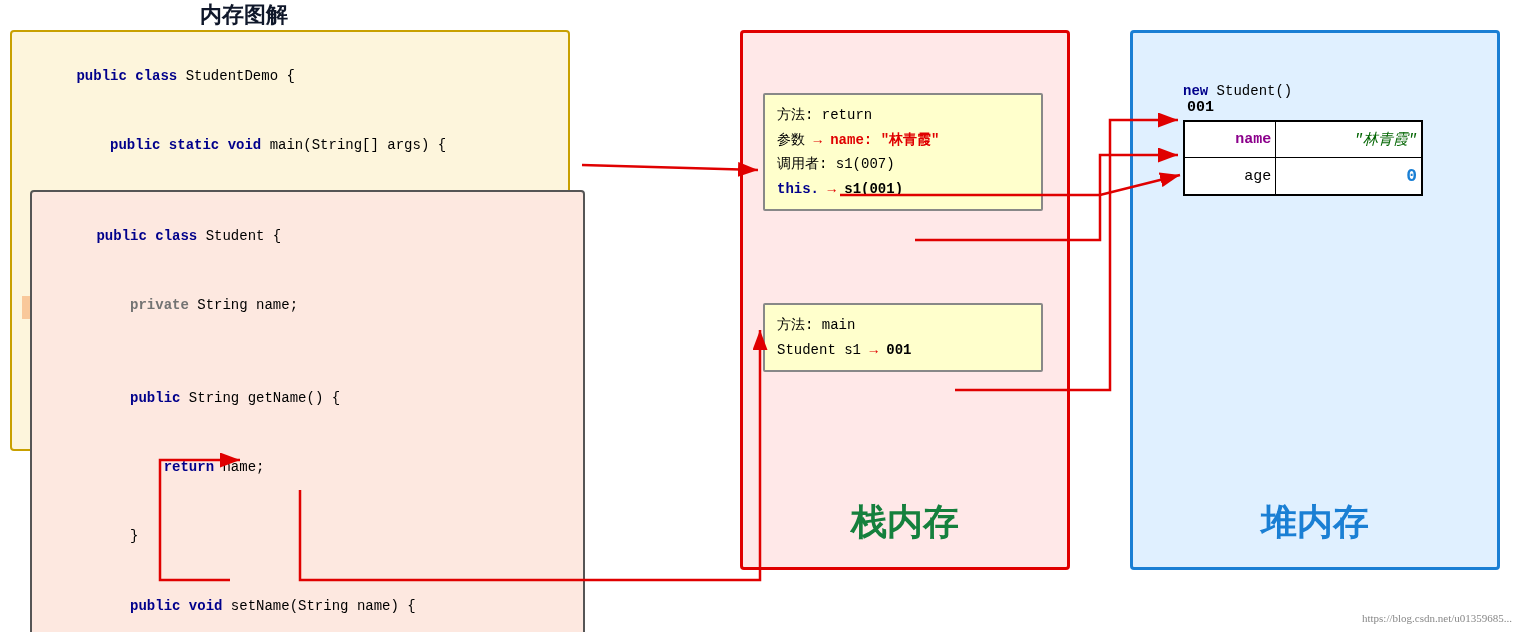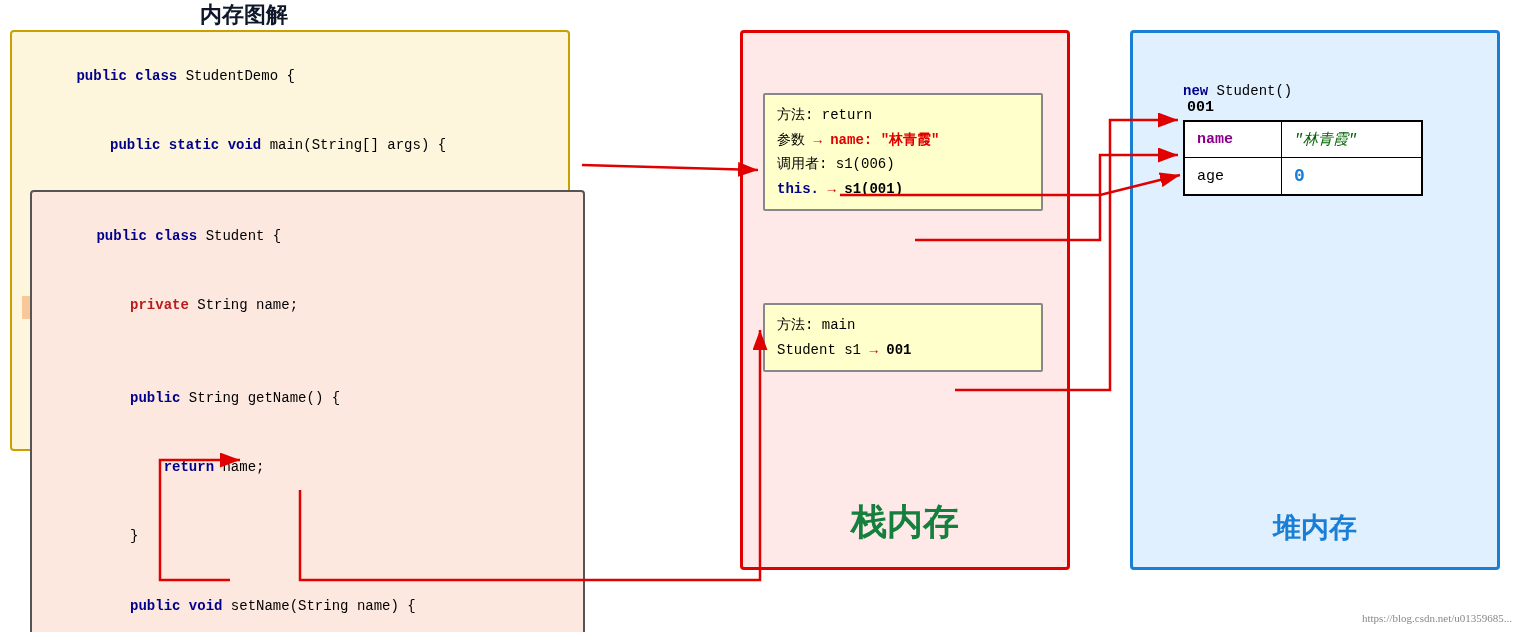--- a/index.html
+++ b/index.html
@@ -45,21 +45,21 @@
       z-index: 3;
     }
 
     .code-line {
       line-height: 1.65;
       white-space: pre;
       font-size: 14px;
     }
 
     .kw-blue { color: #00008b; font-weight: bold; }
-    .kw-purple { color: #b91c1c; font-weight: bold; }
+    .kw-purple { color: #737373; font-weight: bold; }
     .highlight-line {
       background: #f9c89a;
       display: block;
       margin: 0 -4px;
       padding: 0 4px;
     }
 
     
     .stack-panel {
       position: absolute;
@@ -118,21 +118,21 @@
       border-radius: 4px;
       z-index: 1;
     }
 
     .heap-label {
       position: absolute;
       bottom: 20px;
       left: 50%;
       transform: translateX(-50%);
       color: #1a7fd4;
-      font-size: 28px;
+      font-size: 36px;
       font-weight: bold;
       font-family: 'SimHei', 'STHeiti', sans-serif;
     }
 
     .heap-object {
       position: absolute;
       top: 50px;
       left: 50px;
       width: 240px;
     }
@@ -154,23 +154,23 @@
 
     .heap-table {
       border-collapse: collapse;
       width: 100%;
       background: #fff;
       border: 2px solid #000;
     }
 
     .heap-table td {
       border: 1.5px solid #000;
-      padding: 8px 12px;
+      padding: 8px 4px;
       font-size: 15px;
-      text-align: left;
+      text-align: right;
     }
 
     .heap-table td.field-name { color: #8b008b; font-weight: bold; }
     .heap-table td.field-val-name { color: #006400; font-style: italic; }
     .heap-table td.field-val-age { color: #1a7fd4; font-size: 18px; font-weight: bold; }
 
     
     .arrows-svg {
       position: absolute;
       top: 0;
@@ -261,21 +261,21 @@
     <div class="stack-frame stack-frame-setname">
       <div class="stack-frame-line">
         <span>方法: return</span>
       </div>
       <div class="stack-frame-line">
         <span>参数</span>
         <span class="arrow-symbol">→</span>
         <span style="color:#e00000; font-weight:bold;">name: "林青霞"</span>
       </div>
       <div class="stack-frame-line">
-        <span>调用者: s1(006)</span>
+        <span>调用者: s1(007)</span>
       </div>
       <div class="stack-frame-line">
         <span class="kw-blue">this.</span>
         <span class="arrow-symbol">→</span>
         <span style="font-weight:bold;">s1(001)</span>
       </div>
     </div>
 
     <div class="stack-frame stack-frame-main">
       <div class="stack-frame-line">

